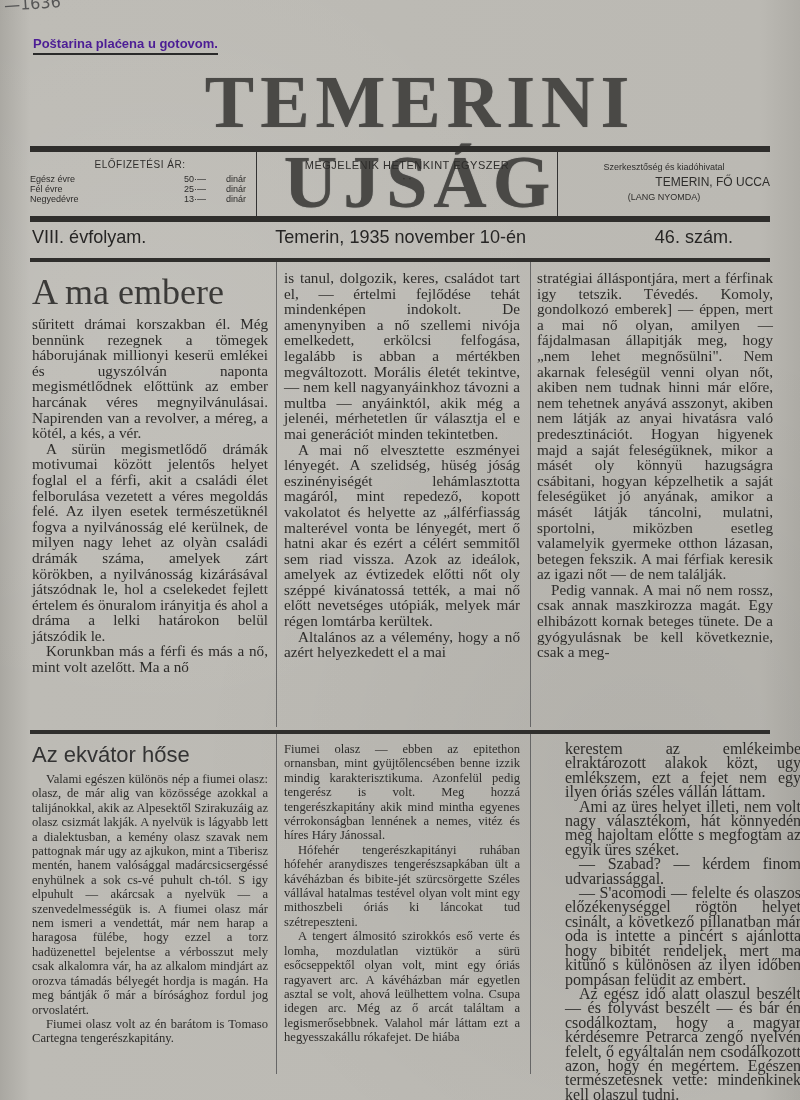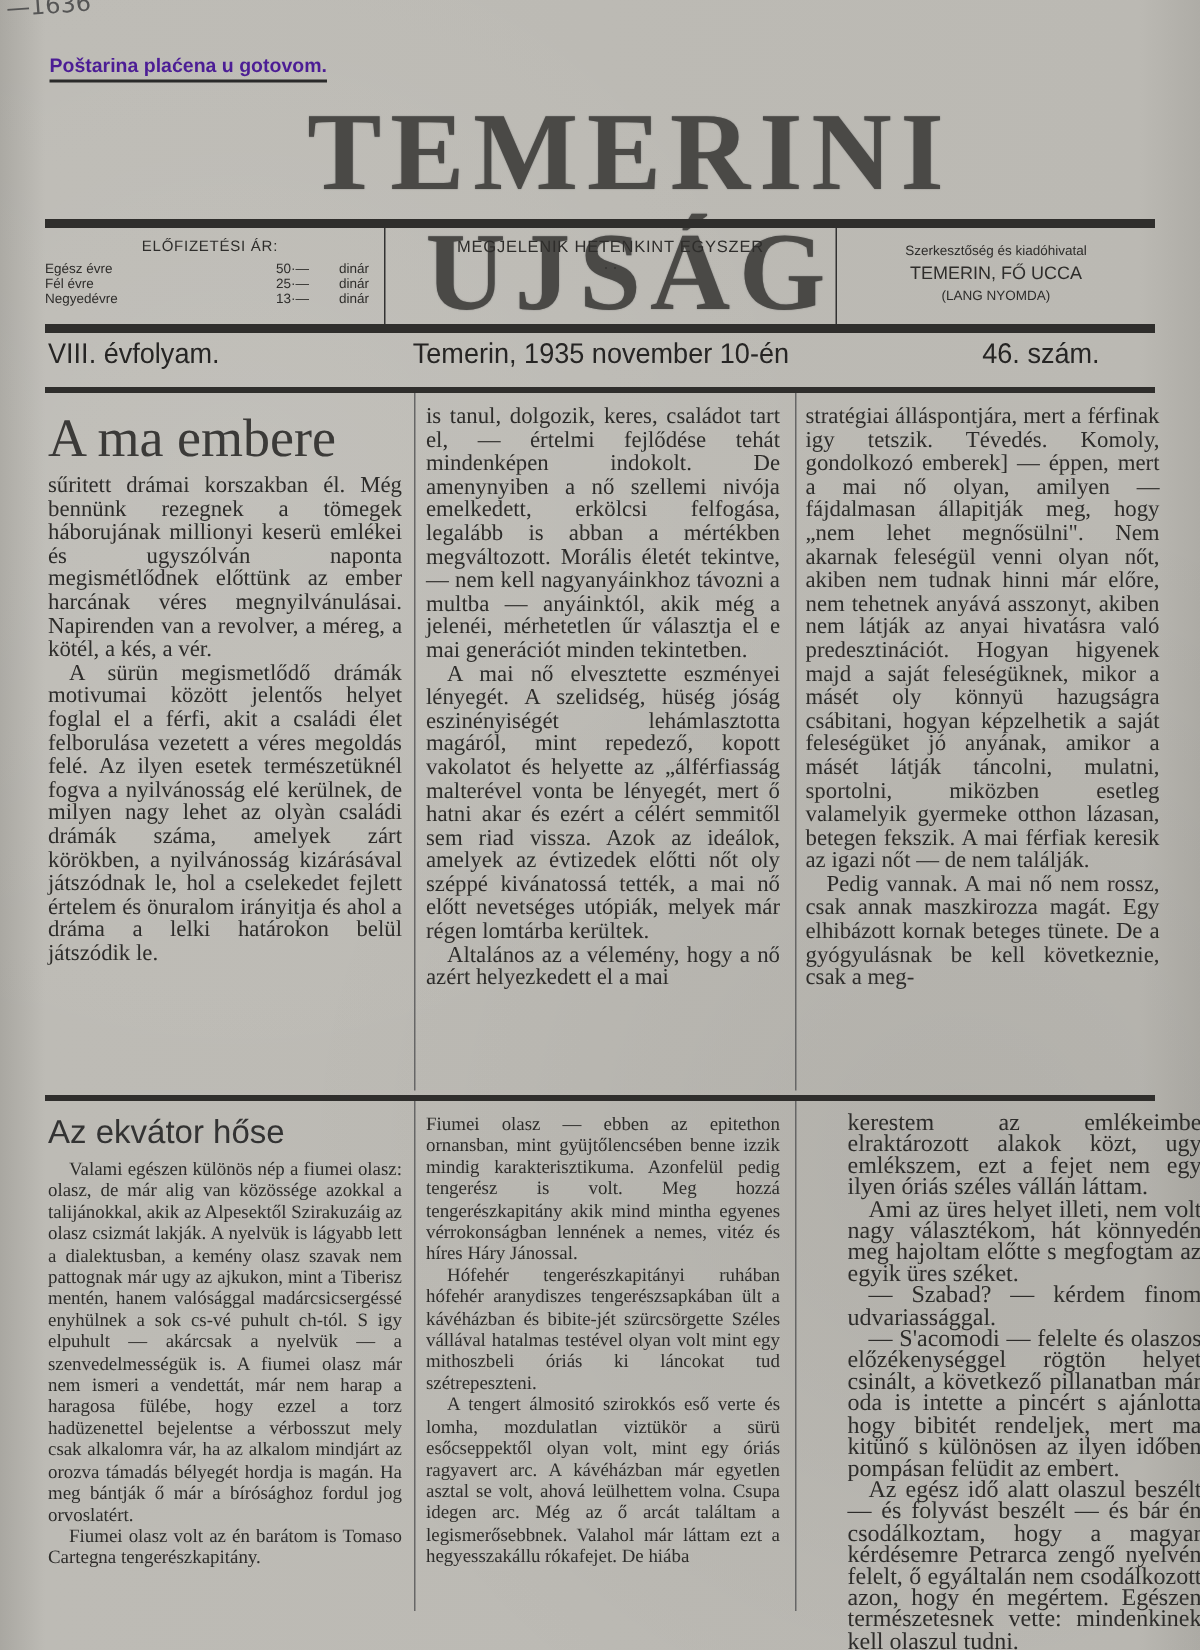--- a/index.html
+++ b/index.html
@@ -28,21 +28,21 @@
   .sub { width: 220px; font-family: "Liberation Sans", sans-serif; font-size: 9px; padding: 4px 6px 0 0; }
   .sub .ttl { text-align: center; font-size: 10px; margin: 3px 0 4px; letter-spacing: 0.5px; }
   .sub .row { display: flex; justify-content: space-between; line-height: 10px; padding-left: 0; }
   .sub .row .p { width: 70px; display: flex; justify-content: center; gap: 20px; }
   .mid { width: 300px; text-align: center; font-family: "Liberation Sans", sans-serif; }
   .mid .freq { font-size: 11px; margin-top: 7px; letter-spacing: 0.5px; }
   .mid .dots { font-size: 10px; margin-top: 2px; height: 12px; }
   .mid .price { font-size: 15px; margin-top: 4px; }
   .right { flex: 1; text-align: center; font-family: "Liberation Sans", sans-serif; }
   .right .ed { font-size: 9px; margin-top: 10px; }
-  .right .addr { font-size: 12px; margin-top: 3px; }
+  .right .addr { font-size: 12px; margin-top: 3px; text-align: right; }
   .right .press { font-size: 9px; margin-top: 3px; }
   .dateline { position: absolute; top: 226px; left: 32px; width: 738px; display: flex; justify-content: space-between; font-family: "Liberation Sans", sans-serif; font-size: 19px; color: #262524; transform: scaleX(0.95); transform-origin: left; }
   .col { position: absolute; font-family: "Liberation Serif", serif; font-size: 15.2px; line-height: 15.6px; text-align: justify; color: #2d2c2a; }
   .c1 { left: 32px; top: 262px; width: 236px; }
   .c2 { left: 284px; top: 270px; width: 236px; }
   .c3 { left: 537px; top: 270px; width: 236px; }
   .col p { margin: 0; text-indent: 0; }
   .col p.ind { text-indent: 14px; }
   .headline { font-size: 36px; line-height: 40px; margin: 10px 0 4px; color: #3b3a38; text-align: left; }
   .vdiv { position: absolute; width: 1px; background: #666; }
@@ -106,20 +106,21 @@
     <span>VIII. évfolyam.</span>
     <span>Temerin, 1935 november 10-én</span>
     <span>46. szám.</span>
   </div>
   <div class="rule r3"></div>
 
   <div class="col c1">
     <div class="headline">A ma embere</div>
     <p>sűritett drámai korszakban él. Még bennünk rezegnek a tömegek háborujának millionyi keserü emlékei és ugyszólván naponta megismétlődnek előttünk az ember harcának véres megnyilvánulásai. Napirenden van a revolver, a méreg, a kötél, a kés, a vér.</p>
     <p class="ind">A sürün megismetlődő drámák motivumai között jelentős helyet foglal el a férfi, akit a családi élet felborulása vezetett a véres megoldás felé. Az ilyen esetek természetüknél fogva a nyilvánosság elé kerülnek, de milyen nagy lehet az olyàn családi drámák száma, amelyek zárt körökben, a nyilvánosság kizárásával játszódnak le, hol a cselekedet fejlett értelem és önuralom irányitja és ahol a dráma a lelki határokon belül játszódik le.</p>
+    <p class="ind">Korunkban más a férfi és más a nő, mint volt azelőtt. Ma a nő</p>
   </div>
   <div class="vdiv vd1"></div>
   <div class="col c2">
     <p>is tanul, dolgozik, keres, családot tart el, — értelmi fejlődése tehát mindenképen indokolt. De amenynyiben a nő szellemi nivója emelkedett, erkölcsi felfogása, legalább is abban a mértékben megváltozott. Morális életét tekintve, — nem kell nagyanyáinkhoz távozni a multba — anyáinktól, akik még a jelenéi, mérhetetlen űr választja el e mai generációt minden tekintetben.</p>
     <p class="ind">A mai nő elvesztette eszményei lényegét. A szelidség, hüség jóság eszinényiségét lehámlasztotta magáról, mint repedező, kopott vakolatot és helyette az „álférfiasság malterével vonta be lényegét, mert ő hatni akar és ezért a célért semmitől sem riad vissza. Azok az ideálok, amelyek az évtizedek előtti nőt oly széppé kivánatossá tették, a mai nő előtt nevetséges utópiák, melyek már régen lomtárba kerültek.</p>
     <p class="ind">Altalános az a vélemény, hogy a nő azért helyezkedett el a mai</p>
   </div>
   <div class="vdiv vd2"></div>
   <div class="col c3">
     <p>stratégiai álláspontjára, mert a férfinak igy tetszik. Tévedés. Komoly, gondolkozó emberek] — éppen, mert a mai nő olyan, amilyen — fájdalmasan állapitják meg, hogy „nem lehet megnősülni". Nem akarnak feleségül venni olyan nőt, akiben nem tudnak hinni már előre, nem tehetnek anyává asszonyt, akiben nem látják az anyai hivatásra való predesztinációt. Hogyan higyenek majd a saját feleségüknek, mikor a másét oly könnyü hazugságra csábitani, hogyan képzelhetik a saját feleségüket jó anyának, amikor a másét látják táncolni, mulatni, sportolni, miközben esetleg valamelyik gyermeke otthon lázasan, betegen fekszik. A mai férfiak keresik az igazi nőt — de nem találják.</p>

